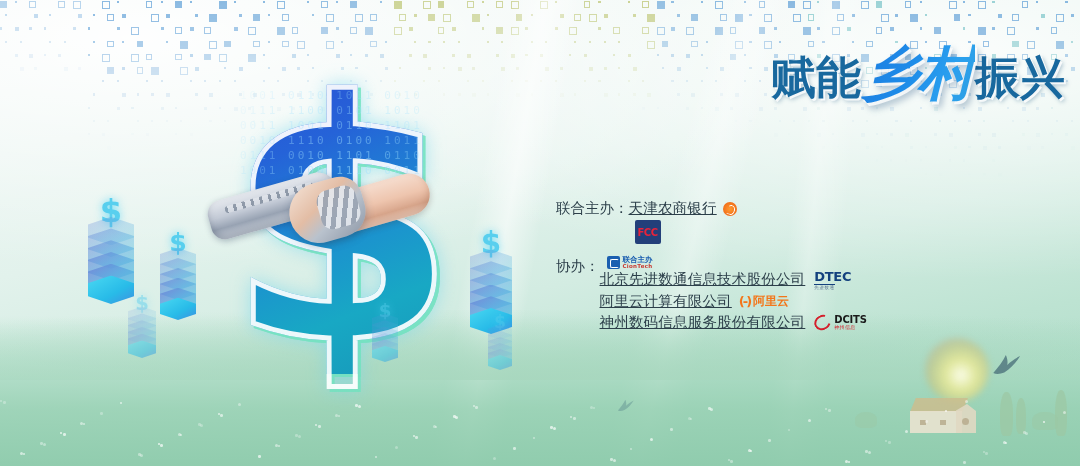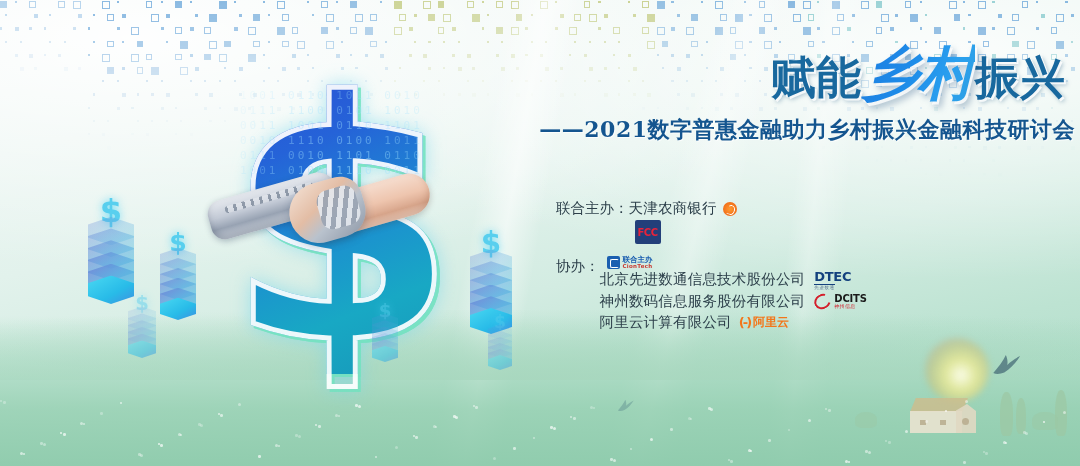--- a/index.html
+++ b/index.html
@@ -118,21 +118,21 @@
     font-size:22px;color:#14558f;letter-spacing:.5px;
     text-shadow:1px 1px 0 rgba(255,255,255,.75);}
 
   
   .credits{position:absolute;left:556px;top:198px;width:450px;
     font-family:"DejaVu Sans","Liberation Sans",sans-serif;color:#2c3f4a;}
   .cred-group{display:flex;align-items:flex-start;margin-bottom:12px;}
   .cred-label{font-size:14.5px;line-height:21.5px;white-space:nowrap;padding-top:0;}
   .cred-lines{display:flex;flex-direction:column;}
   .cred-row{display:flex;align-items:center;font-size:14.5px;line-height:21.5px;white-space:nowrap;}
-  .cred-row .txt{letter-spacing:.2px;}
+  .cred-row .txt{letter-spacing:.2px;text-decoration:underline;}
 
   .logo{display:inline-block;margin-left:6px;vertical-align:middle;position:relative;}
   .logo-tjrcb{width:14px;height:14px;border-radius:50%;
     background:radial-gradient(circle at 50% 50%,#ff9a30 0%,#f4761d 60%,#e05a12 100%);}
   .logo-tjrcb:after{content:"";position:absolute;left:4px;top:3px;width:6px;height:8px;
     border:1.6px solid #fff;border-radius:50% 50% 50% 0;border-left-color:transparent;transform:rotate(12deg);}
   .logo-uibe{display:flex;align-items:center;gap:3px;margin-left:10px;opacity:.65;}
   .logo-uibe .seal{width:15px;height:15px;border-radius:50%;border:1.5px solid #6fa9c9;
     background:radial-gradient(circle,#d6ecf6 30%,#9bc8de 100%);}
   .logo-uibe .ulines{display:flex;flex-direction:column;gap:2px;}
@@ -898,21 +898,20 @@
         <div class="lyr" style="bottom:12.1px;height:14.9px;opacity:0.67;"></div>
         <div class="lyr" style="bottom:6.1px;height:14.9px;opacity:0.80;"></div>
         <div class="lyr top" style="bottom:0.0px;height:14.9px;opacity:1.00;"></div>
       </div>
     </div>
 
   <div class="title-block">
     <div class="tl tl2">
       <span class="seg-blue">赋能</span><span class="seg-cyan">乡村</span><span class="seg-blue">振兴</span>
     </div>
-    <div class="subtitle">——2021数字普惠金融助力乡村振兴金融科技研讨会</div>
   </div>
 
   <div class="credits">
 
     <div class="cred-group">
       <div class="cred-label">联合主办：</div>
       <div class="cred-lines">
 
         <div class="cred-row">
           <span class="txt">天津农商银行</span>
@@ -941,39 +940,39 @@
               <span class="b">CionTech</span>
             </span>
           </span>
         </div>
 
         <div class="cred-row">
           <span class="txt">北京先进数通信息技术股份公司</span>
           <span class="logo-dtec">
             <span class="d1">DTEC</span>
             <span class="d2">先进数通</span>
+          </span>
+        </div>
+
+        <div class="cred-row">
+          <span class="txt">阿里云计算有限公司</span>
+          <span class="logo-aliyun">
+            <span class="brk">(-)</span>
+            <span class="aly">阿里云</span>
           </span>
         </div>
 
         <div class="cred-row">
           <span class="txt">神州数码信息服务股份有限公司</span>
           <span class="logo-dcits">
             <span class="e"></span>
             <span class="dtxt">
               <span class="a">DCITS</span>
               <span class="b">神州信息</span>
             </span>
           </span>
         </div>
 
-        <div class="cred-row">
-          <span class="txt">阿里云计算有限公司</span>
-          <span class="logo-aliyun">
-            <span class="brk">(-)</span>
-            <span class="aly">阿里云</span>
-          </span>
-        </div>
-
       </div>
     </div>
   </div>
 
 </div>
 
 </body></html>

